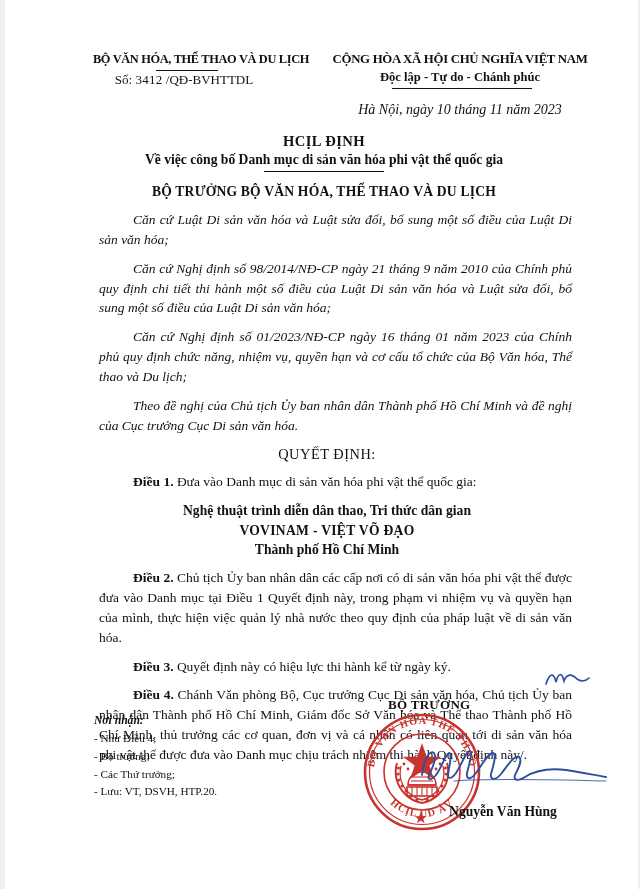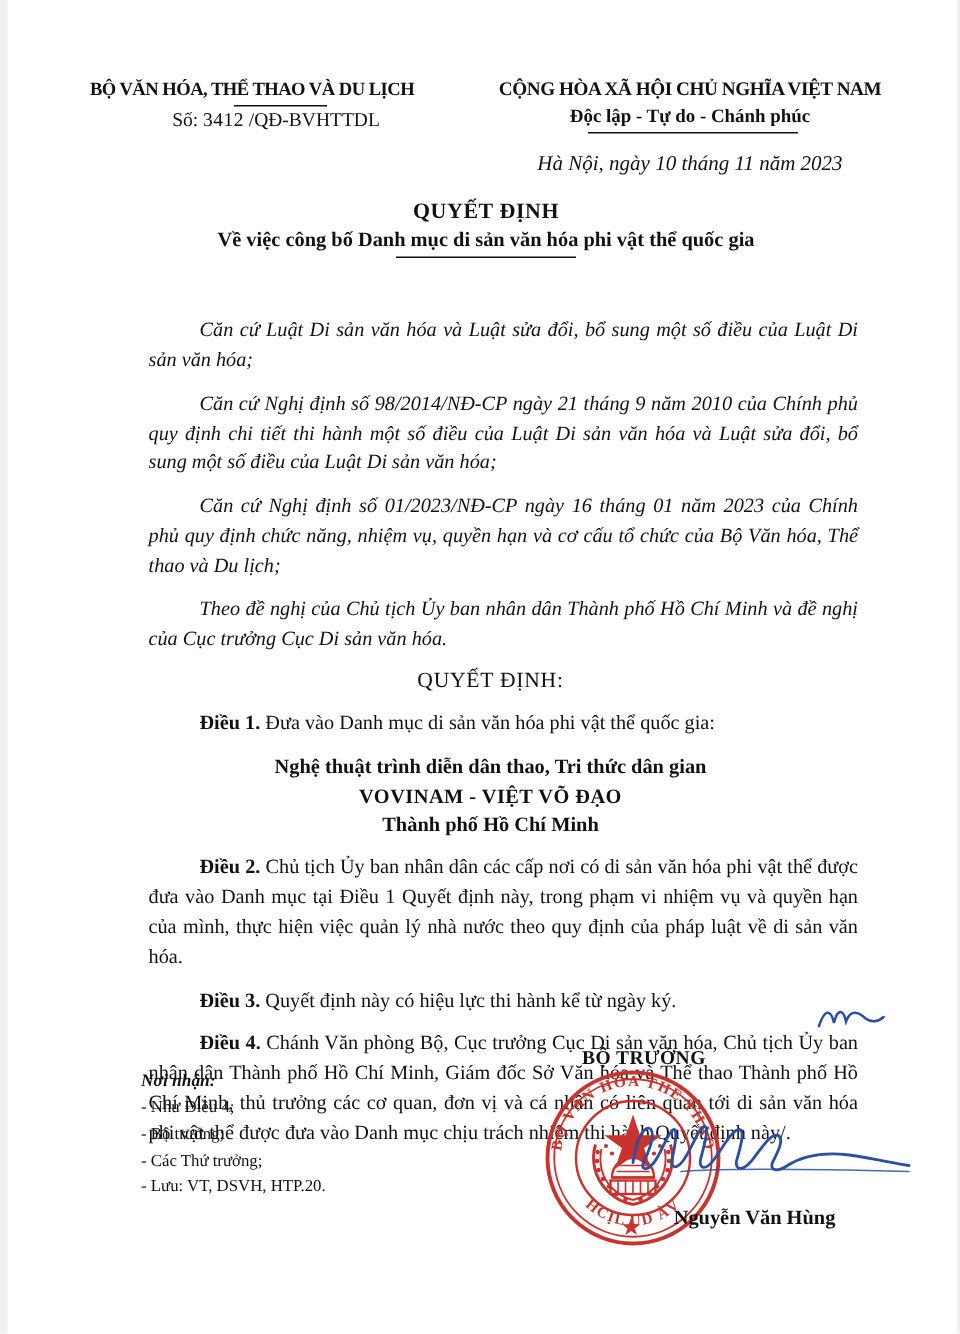--- a/index.html
+++ b/index.html
@@ -35,21 +35,21 @@
 
   
   .header {
     position: absolute;
     left: 0; top: 52px;
     width: 628px;
     height: 78px;
   }
   .ministry {
     position: absolute;
-    left: 32px; top: 0;
+    left: 65px; top: 0;
     width: 252px;
     text-align: center;
     font-weight: bold;
     font-size: 12.4px;
     letter-spacing: -0.35px;
     white-space: nowrap;
   }
   .ministry-rule {
     position: absolute;
     left: 146px; top: 18px;
@@ -235,24 +235,25 @@
       <span class="num">3412</span>
       <span>/QĐ-BVHTTDL</span>
     </div>
     <div class="republic">CỘNG HÒA XÃ HỘI CHỦ NGHĨA VIỆT NAM</div>
     <div class="motto">Độc lập - Tự do - Chánh phúc</div>
     <div class="motto-rule"></div>
     <div class="place-date">Hà Nội, ngày 10  tháng 11 năm 2023</div>
   </div>
 
   <div class="title-block">
-    <div class="title-main">QUYẾT ĐỊNH</div>
+    <div class="title-main">HCỊL ĐỊNH</div>
     <div class="title-sub">Về việc công bố Danh mục di sản văn hóa phi vật thể quốc gia</div>
     <div class="title-rule"></div>
   </div>
+  <div class="issuer">BỘ TRƯỞNG BỘ VĂN HÓA, THỂ THAO VÀ DU LỊCH</div>
 
   <div class="body">
 
     <p class="para italic">Căn cứ Luật Di sản văn hóa và Luật sửa đổi, bổ sung một số điều của Luật Di sản văn hóa;</p>
     <p class="para italic">Căn cứ Nghị định số 98/2014/NĐ-CP ngày 21 tháng 9 năm 2010 của Chính phủ quy định chi tiết thi hành một số điều của Luật Di sản văn hóa và Luật sửa đổi, bổ sung một số điều của Luật Di sản văn hóa;</p>
     <p class="para italic">Căn cứ Nghị định số 01/2023/NĐ-CP ngày 16 tháng 01 năm 2023 của Chính phủ quy định chức năng, nhiệm vụ, quyền hạn và cơ cấu tổ chức của Bộ Văn hóa, Thể thao và Du lịch;</p>
     <p class="para italic">Theo đề nghị của Chủ tịch Ủy ban nhân dân Thành phố Hồ Chí Minh và đề nghị của Cục trưởng Cục Di sản văn hóa.</p>
 
     <div class="decide-word">QUYẾT ĐỊNH:</div>
 

